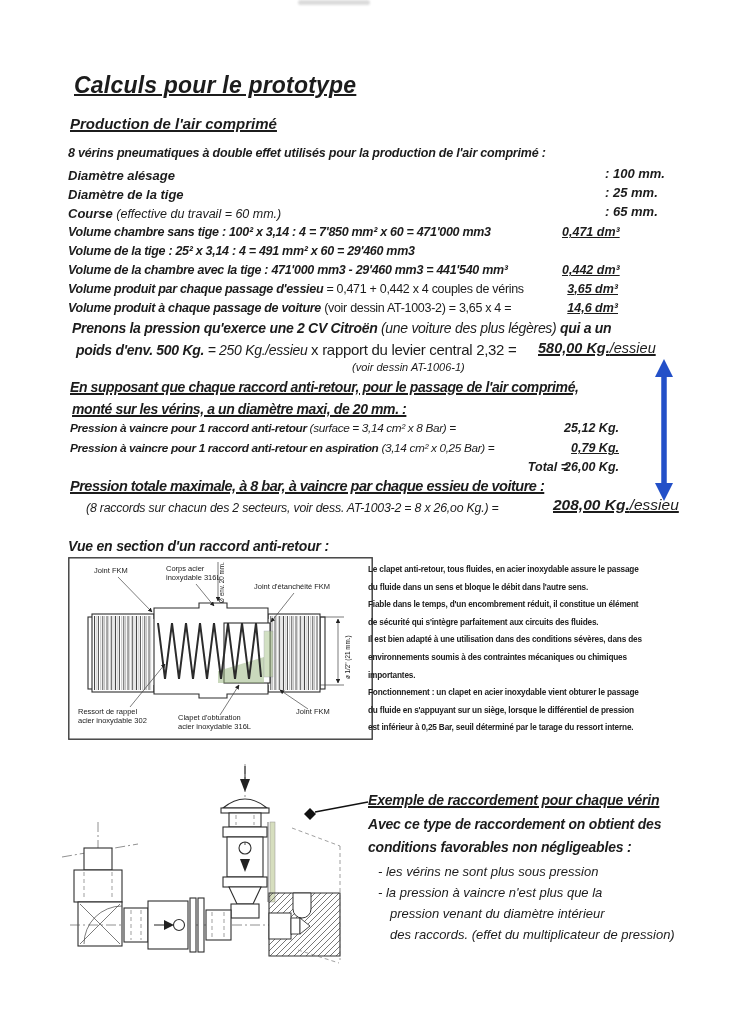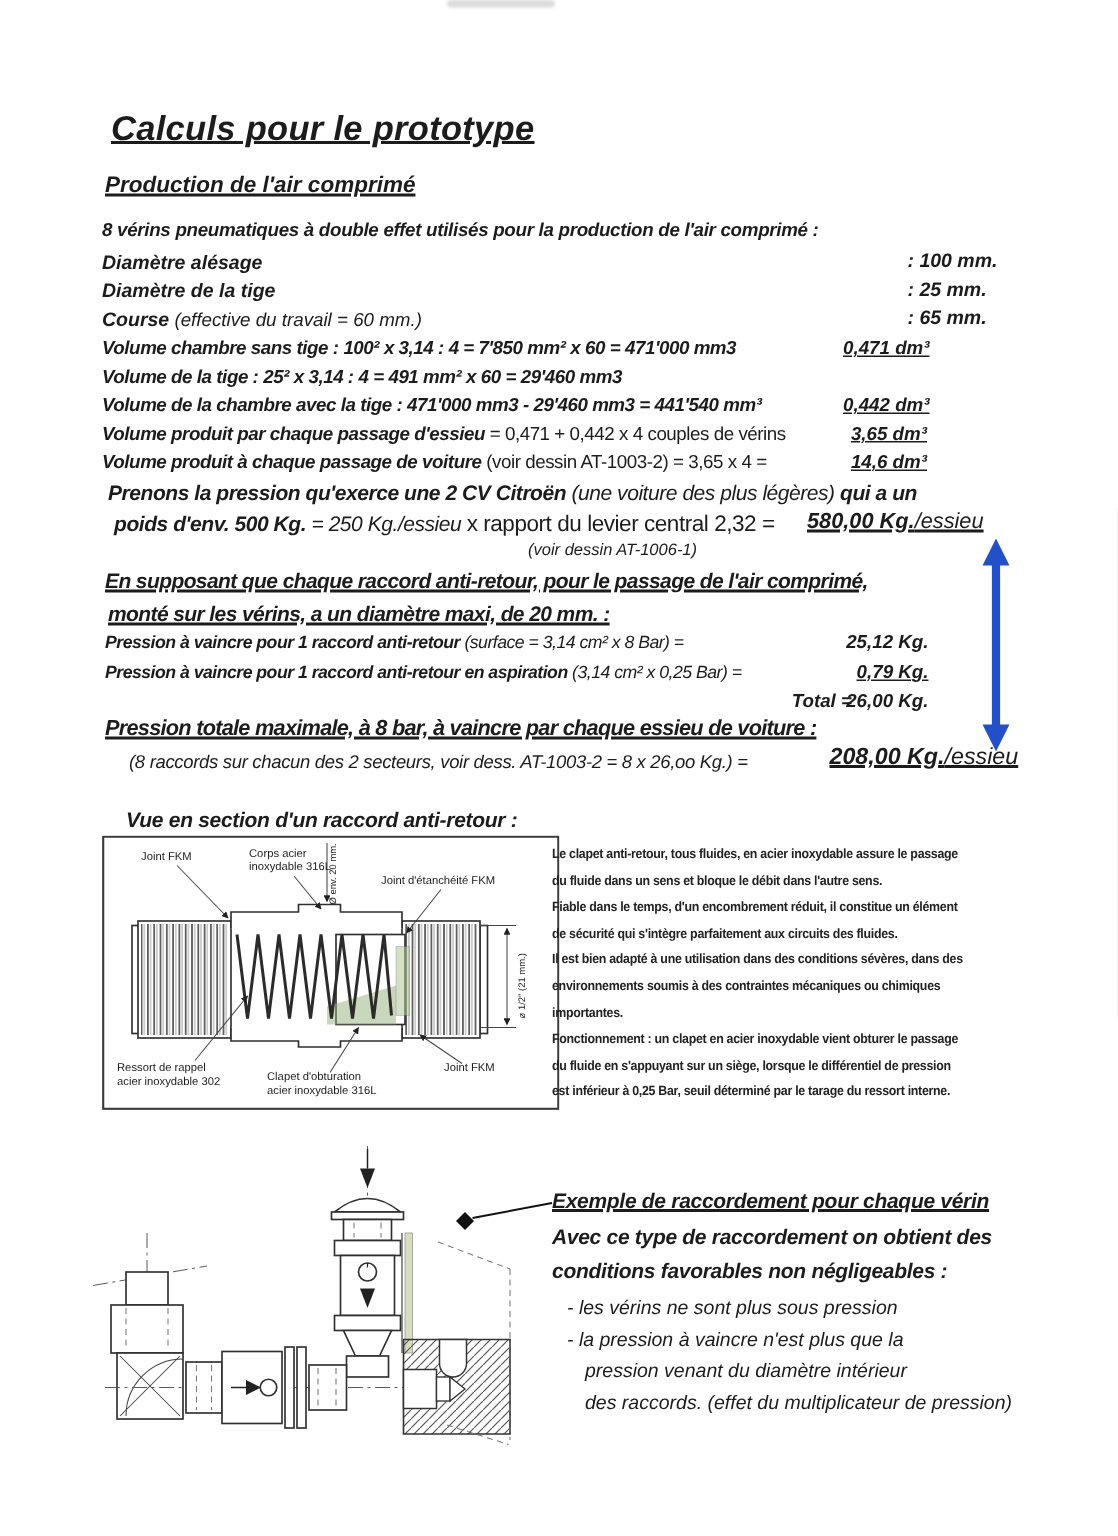--- a/index.html
+++ b/index.html
@@ -142,21 +142,21 @@
   <div class="abs kgval" style="left:553px;top:496px;font-size:15.5px">
     <span>208,00 Kg.</span><span class="sfx">/essieu</span>
   </div>
 
   <svg class="abs" style="left:648px;top:357px" width="32" height="146" viewBox="0 0 32 146">
     <line x1="16" y1="17" x2="16" y2="129" stroke-width="5.5" stroke="#2350c8"></line>
     <polygon points="16,2 7,20 25,20" fill="#2350c8"></polygon>
     <polygon points="16,144 7,126 25,126" fill="#2350c8"></polygon>
   </svg>
 
-  <div class="abs vueheading" style="left:84px;top:538px">Vue en section d'un raccord anti-retour :</div>
+  <div class="abs vueheading" style="left:68px;top:538px">Vue en section d'un raccord anti-retour :</div>
 
   <svg class="abs" style="left:68px;top:557px" width="305" height="183" viewBox="0 0 305 183">
     <defs>
       <pattern id="thr" width="4.2" height="8" patternUnits="userSpaceOnUse">
         <line x1="1.2" y1="0" x2="1.2" y2="8" stroke="#3f3f3f" stroke-width="1"></line>
         <line x1="3" y1="0" x2="3" y2="8" stroke="#9a9a9a" stroke-width="0.6"></line>
       </pattern>
       <marker id="arr" viewBox="0 0 10 10" refX="9" refY="5" markerWidth="6.5" markerHeight="6.5" orient="auto-start-reverse">
         <path d="M0,0 L10,5 L0,10 z" fill="#222"></path>
       </marker>

